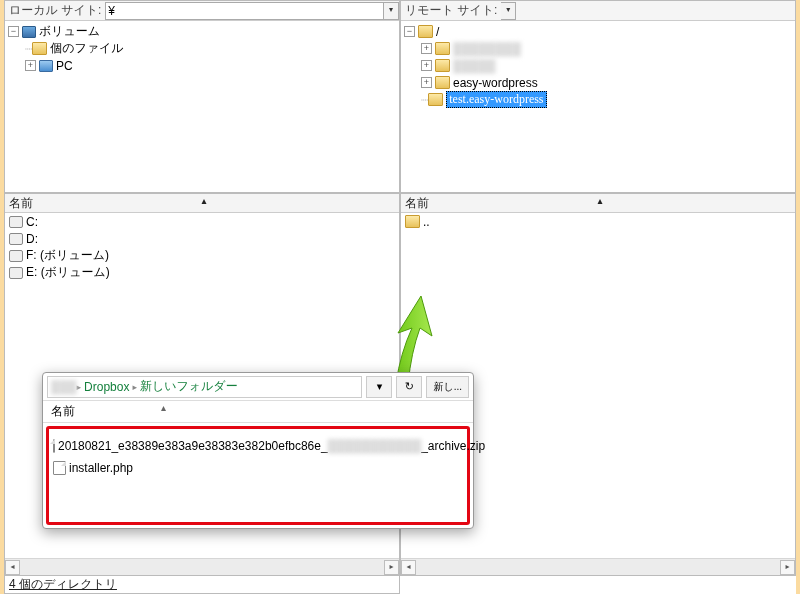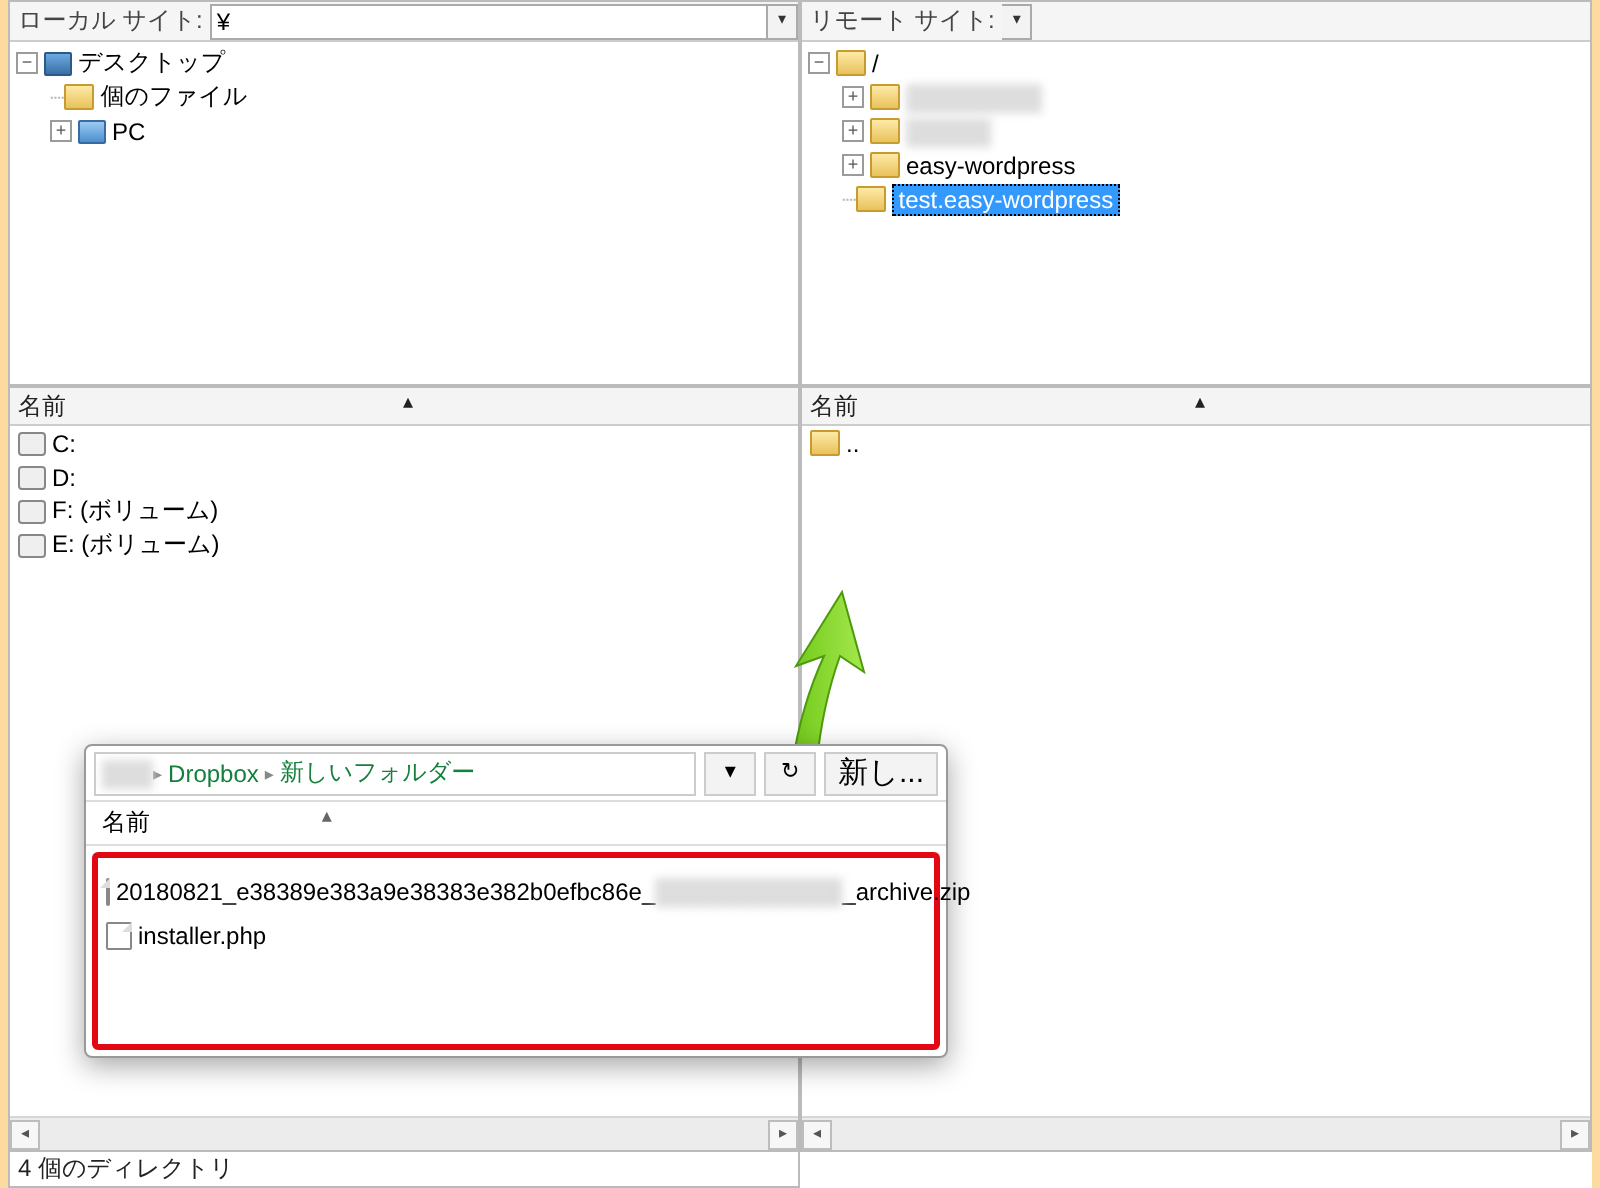--- a/index.html
+++ b/index.html
@@ -16,44 +16,44 @@
   .indent { display: inline-block; width: 17px; }
   .expander { width: 11px; height: 11px; border: 1px solid #9b9b9b; background: #fff; text-align: center; line-height: 9px; font-size: 9px; color: #555; margin-right: 3px; cursor: pointer; }
   .dots { color: #bbb; letter-spacing: -2px; margin-right: 2px; }
   .icon-folder { width: 15px; height: 13px; background: linear-gradient(#fde9a7,#e8c25b); border: 1px solid #c89b2f; border-radius: 1px; margin-right: 3px; }
   .icon-disk { width: 14px; height: 12px; background: #efefef; border: 1px solid #888; border-radius: 2px; margin-right: 3px; }
   .icon-pc { width: 14px; height: 12px; background: linear-gradient(#9ccaf0,#4b8fd1); border: 1px solid #3a6ba0; border-radius: 1px; margin-right: 3px; }
   .icon-desktop { width: 14px; height: 12px; background: linear-gradient(#6baae0,#3a6fa8); border: 1px solid #2a5a8a; border-radius: 1px; margin-right: 3px; }
   .icon-file { width: 13px; height: 14px; background: #fff; border: 1px solid #888; border-radius: 1px; margin-right: 3px; position: relative; }
   .icon-file::after { content: ""; position: absolute; top: -1px; right: -1px; width: 5px; height: 5px; background: #ddd; clip-path: polygon(100% 0, 100% 100%, 0 100%); }
   .selected-label { background: #3399ff; color: #fff; padding: 0 2px; }
-  .dotted { border: 1px dotted #000; }
+  .dotted { border: 1px dotted #000; font-family: Liberation Serif, serif; }
 
   .header-name { display: flex; align-items: center; background: #f4f4f4; border-bottom: 1px solid #ccc; height: 19px; min-height: 19px; position: relative; }
   .header-name span { padding-left: 4px; flex: 1; color: #222; }
   .sort-arrow { font-size: 10px; color: #666; margin: 0 auto; position: absolute; left: 50%; top: 1px; transform: translateX(-50%); }
 
   .list { flex: 1; overflow: auto; }
   .list-row { display: flex; align-items: center; height: 17px; padding-left: 4px; white-space: nowrap; }
   .hscroll { height: 17px; min-height: 17px; background: #ececec; border-top: 1px solid #d6d6d6; display: flex; align-items: center; }
   .hscroll-btn { width: 15px; height: 15px; background: #f7f7f7; border: 1px solid #bdbdbd; text-align: center; line-height: 12px; font-size: 8px; color: #555; }
   .hscroll-track { flex: 1; height: 15px; background: #ececec; }
 
   .status-bar { display: grid; grid-template-columns: 1fr 1fr; height: 18px; }
-  .status-cell { border: 1px solid #bbb; border-top: none; padding: 1px 4px; color: #222; background: #fff; line-height: 15px; }
+  .status-cell { border: 1px solid #bbb; border-top: none; padding: 1px 4px; color: #222; background: #fff; line-height: 15px; text-decoration: underline; }
 
   
   .overlay { position: absolute; left: 38px; top: 372px; width: 432px; height: 157px; background: #fff; border: 1px solid #999; border-radius: 4px; box-shadow: 0 4px 14px rgba(0,0,0,0.35); display: flex; flex-direction: column; }
   .ov-top { display: flex; align-items: center; height: 28px; border-bottom: 1px solid #ddd; padding: 0 4px; gap: 4px; }
   .breadcrumb { display: flex; align-items: center; flex: 1; height: 22px; border: 1px solid #ccc; background: #fff; padding: 0 3px; overflow: hidden; }
   .bc-item { color: #15803d; padding: 0 3px; }
   .bc-sep { color: #888; font-size: 9px; }
   .blur { color: #ddd; filter: blur(2px); }
   .ov-btn { width: 26px; height: 22px; border: 1px solid #ccc; background: #f3f3f3; text-align: center; line-height: 19px; font-size: 11px; }
-  .ov-new { border: 1px solid #ccc; background: #f3f3f3; padding: 0 6px; height: 22px; line-height: 20px; font-size: 15px; }
+  .ov-new { border: 1px solid #ccc; background: #f3f3f3; padding: 0 6px; height: 22px; line-height: 20px; font-size: 10px; }
   .ov-hdr { display: flex; align-items: center; height: 22px; border-bottom: 1px solid #ddd; padding-left: 8px; font-size: 12px; position: relative; }
   .ov-hdr .sort-arrow { left: 28%; }
   .ov-list { flex: 1; padding: 2px 4px; border: 3px solid #e30613; border-radius: 3px; margin: 3px; display: flex; flex-direction: column; }
   .ov-row { display: flex; align-items: flex-end; height: 22px; }
 
   
   .arrow-svg { position: absolute; left: 350px; top: 288px; }
 </style>
 </head>
 <body>
@@ -64,21 +64,21 @@
     <div class="pane">
       <div class="hdr">
         <span class="hdr-label">ローカル サイト:</span>
         <input class="hdr-input" value="¥" style="">
         <div class="drop-btn">▾</div>
       </div>
       <div class="tree">
         <div class="tree-row">
           <div class="expander">−</div>
           <span class="icon-desktop"></span>
-          <span>デスクトップ</span>
+          <span>ボリューム</span>
         </div>
         <div class="tree-row">
           <span class="indent"></span>
             <span class="dots">┈</span>
           <span class="icon-folder"></span>
           <span>個のファイル</span>
         </div>
         <div class="tree-row">
           <span class="indent"></span>
           <div class="expander">+</div>

